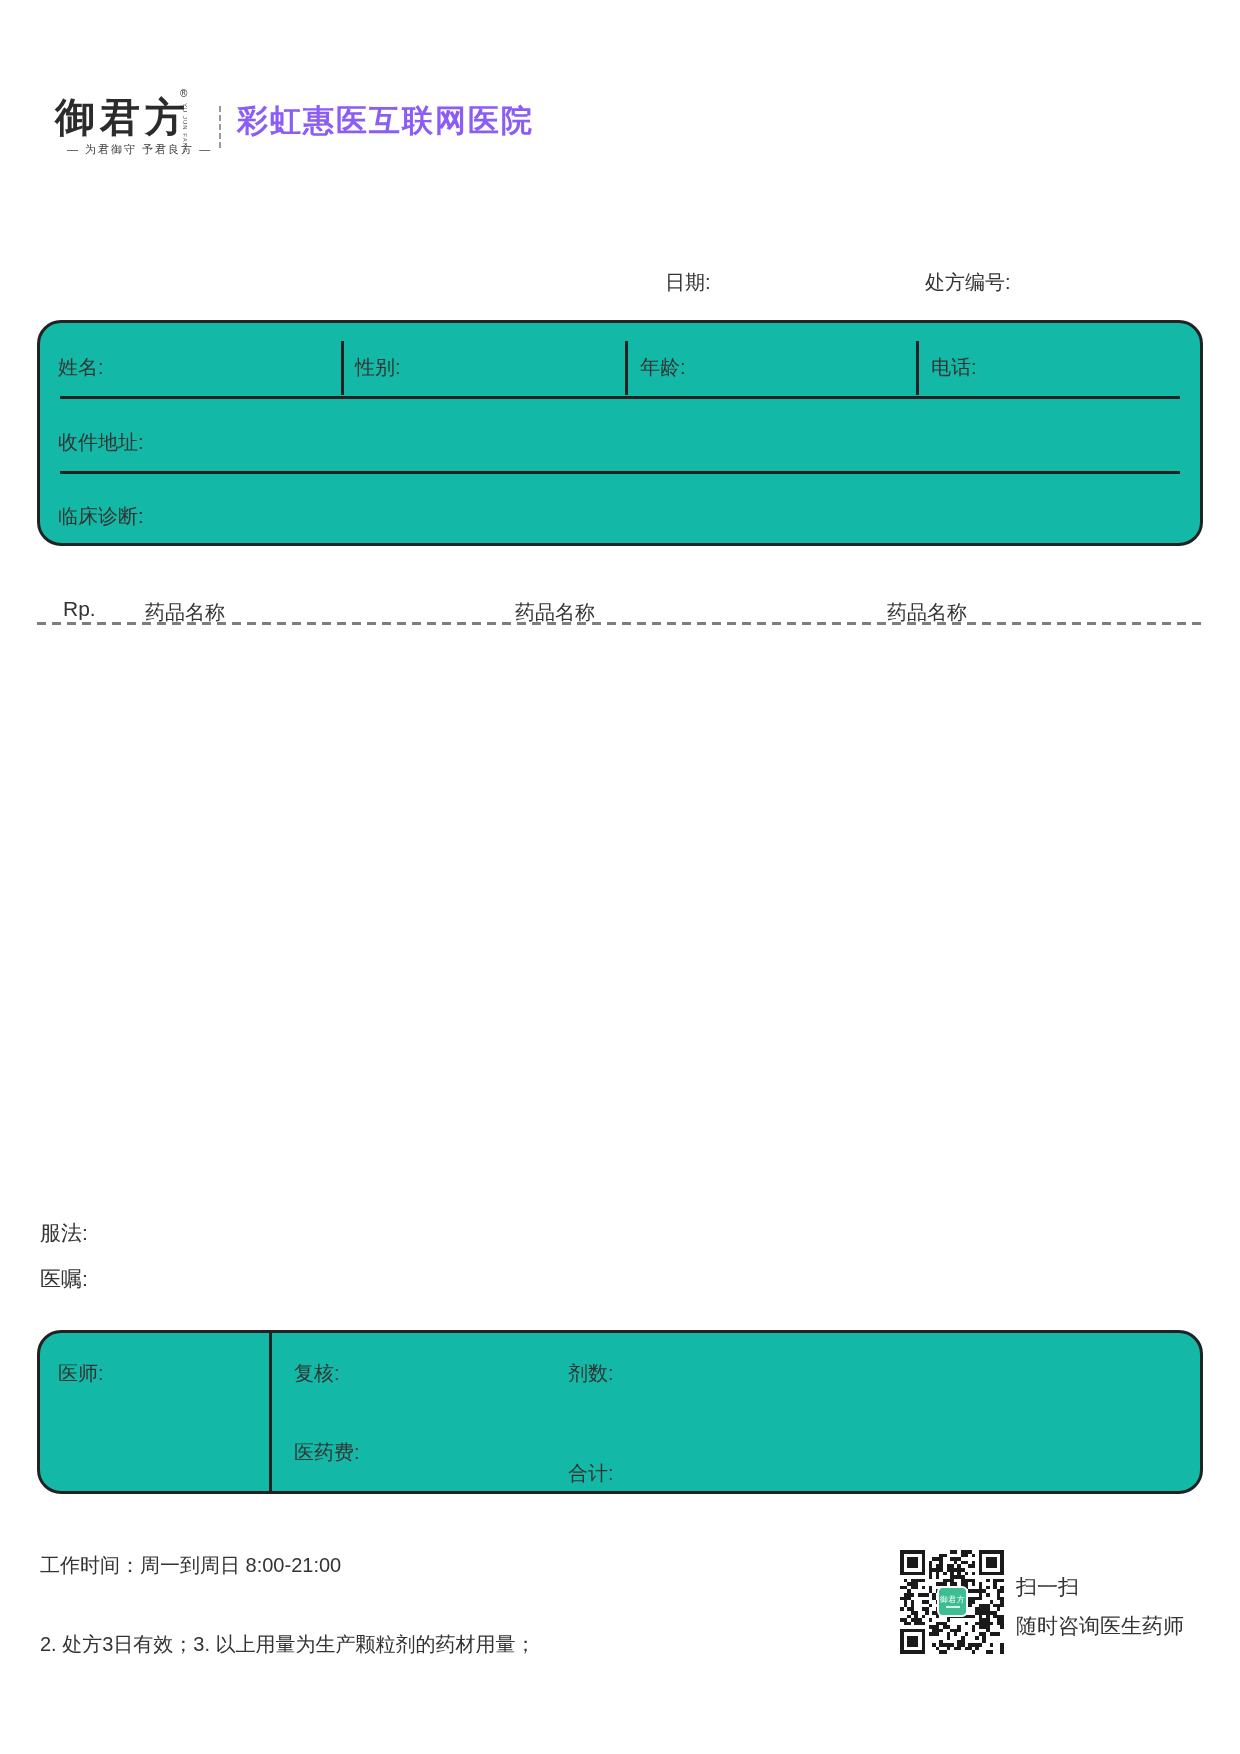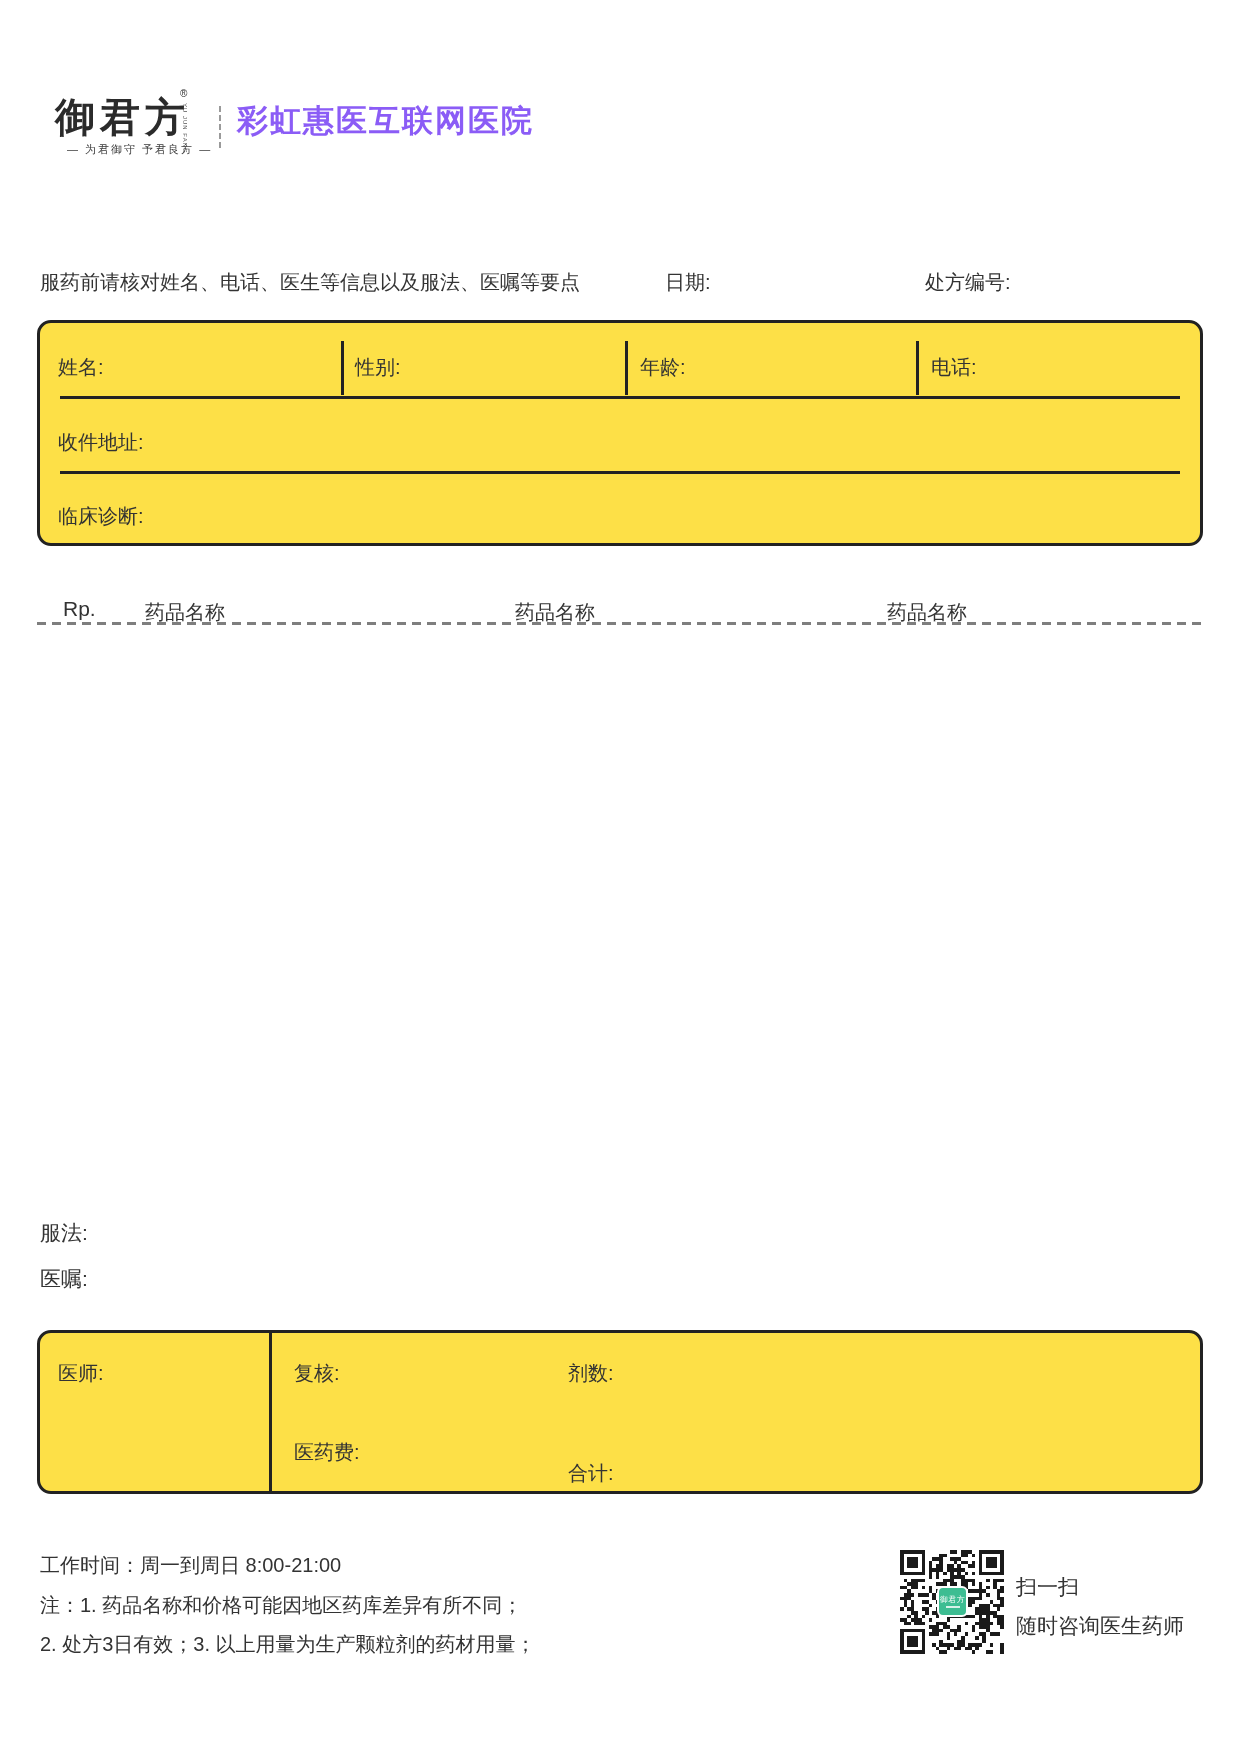--- a/index.html
+++ b/index.html
@@ -18,21 +18,21 @@
   .header-divider{left:219px;top:106px;width:0;height:42px;border-left:2px dashed #9a9a9a;}
   .hospital-title{left:237px;top:100px;font-size:31px;font-weight:800;
                   letter-spacing:2px;color:#8b5cf6;}
 
   
   .reminder{left:40px;top:269px;}
   .date-label{left:665px;top:269px;}
   .rx-no-label{left:925px;top:269px;}
 
   
-  .box{border:3px solid #222;border-radius:14px;background:#fde047;}
+  .box{border:3px solid #222;border-radius:24px;background:#14b8a6;}
   .patient-box{left:37px;top:320px;width:1160px;height:220px;}
   .vdiv{position:absolute;width:2.5px;background:#222;}
   .vdiv-1{left:301px;top:18px;height:54px;}
   .vdiv-2{left:585px;top:18px;height:54px;}
   .vdiv-3{left:876px;top:18px;height:54px;}
   .hline{position:absolute;left:20px;right:20px;height:3px;background:#222;}
   .hline-1{top:73px;}
   .hline-2{top:148px;}
   .name-label{left:18px;top:31px;}
   .gender-label{left:315px;top:31px;}
@@ -82,21 +82,20 @@
 
 <div class="page">
 
   <div class="abs brand-logo">御君方</div>
   <div class="abs reg-mark">®</div>
   <div class="abs brand-vert">YU JUN FANG</div>
   <div class="abs brand-tagline">— 为君御守  予君良方 —</div>
   <div class="abs header-divider"></div>
   <div class="abs hospital-title">彩虹惠医互联网医院</div>
 
-  <div class="abs lbl reminder">服药前请核对姓名、电话、医生等信息以及服法、医嘱等要点</div>
   <div class="abs lbl date-label">日期:</div>
   <div class="abs lbl rx-no-label">处方编号:</div>
 
   <div class="abs box patient-box">
     <div class="abs lbl name-label">姓名:</div>
     <div class="vdiv vdiv-1"></div>
     <div class="abs lbl gender-label">性别:</div>
     <div class="vdiv vdiv-2"></div>
     <div class="abs lbl age-label">年龄:</div>
     <div class="vdiv vdiv-3"></div>
@@ -119,21 +118,20 @@
   <div class="abs box sign-box">
     <div class="vdiv sign-vdiv"></div>
     <div class="abs lbl physician-label">医师:</div>
     <div class="abs lbl review-label">复核:</div>
     <div class="abs lbl doses-label">剂数:</div>
     <div class="abs lbl fee-label">医药费:</div>
     <div class="abs lbl total-label">合计:</div>
   </div>
 
   <div class="abs lbl working-hours">工作时间：周一到周日  8:00-21:00</div>
-  <div class="abs lbl note-1">注：1. 药品名称和价格可能因地区药库差异有所不同；</div>
   <div class="abs lbl note-2">2. 处方3日有效；3. 以上用量为生产颗粒剂的药材用量；</div>
 
   <div class="abs qr">
     <svg viewBox="0 0 29 29" shape-rendering="crispEdges">
         <path d="M0 0h1v1h-1zM1 0h1v1h-1zM2 0h1v1h-1zM3 0h1v1h-1zM4 0h1v1h-1zM5 0h1v1h-1zM6 0h1v1h-1zM14 0h1v1h-1zM15 0h1v1h-1zM17 0h1v1h-1zM18 0h1v1h-1zM19 0h1v1h-1zM22 0h1v1h-1zM23 0h1v1h-1zM24 0h1v1h-1zM25 0h1v1h-1zM26 0h1v1h-1zM27 0h1v1h-1zM28 0h1v1h-1zM0 1h1v1h-1zM6 1h1v1h-1zM11 1h1v1h-1zM12 1h1v1h-1zM17 1h1v1h-1zM18 1h1v1h-1zM20 1h1v1h-1zM22 1h1v1h-1zM28 1h1v1h-1zM0 2h1v1h-1zM2 2h1v1h-1zM3 2h1v1h-1zM4 2h1v1h-1zM6 2h1v1h-1zM9 2h1v1h-1zM10 2h1v1h-1zM11 2h1v1h-1zM14 2h1v1h-1zM15 2h1v1h-1zM16 2h1v1h-1zM22 2h1v1h-1zM24 2h1v1h-1zM25 2h1v1h-1zM26 2h1v1h-1zM28 2h1v1h-1zM0 3h1v1h-1zM2 3h1v1h-1zM3 3h1v1h-1zM4 3h1v1h-1zM6 3h1v1h-1zM8 3h1v1h-1zM11 3h1v1h-1zM15 3h1v1h-1zM17 3h1v1h-1zM18 3h1v1h-1zM20 3h1v1h-1zM22 3h1v1h-1zM24 3h1v1h-1zM25 3h1v1h-1zM26 3h1v1h-1zM28 3h1v1h-1zM0 4h1v1h-1zM2 4h1v1h-1zM3 4h1v1h-1zM4 4h1v1h-1zM6 4h1v1h-1zM8 4h1v1h-1zM10 4h1v1h-1zM11 4h1v1h-1zM13 4h1v1h-1zM14 4h1v1h-1zM16 4h1v1h-1zM19 4h1v1h-1zM20 4h1v1h-1zM22 4h1v1h-1zM24 4h1v1h-1zM25 4h1v1h-1zM26 4h1v1h-1zM28 4h1v1h-1zM0 5h1v1h-1zM6 5h1v1h-1zM8 5h1v1h-1zM9 5h1v1h-1zM10 5h1v1h-1zM11 5h1v1h-1zM13 5h1v1h-1zM14 5h1v1h-1zM15 5h1v1h-1zM16 5h1v1h-1zM17 5h1v1h-1zM22 5h1v1h-1zM28 5h1v1h-1zM0 6h1v1h-1zM1 6h1v1h-1zM2 6h1v1h-1zM3 6h1v1h-1zM4 6h1v1h-1zM5 6h1v1h-1zM6 6h1v1h-1zM8 6h1v1h-1zM10 6h1v1h-1zM12 6h1v1h-1zM14 6h1v1h-1zM16 6h1v1h-1zM18 6h1v1h-1zM20 6h1v1h-1zM22 6h1v1h-1zM23 6h1v1h-1zM24 6h1v1h-1zM25 6h1v1h-1zM26 6h1v1h-1zM27 6h1v1h-1zM28 6h1v1h-1zM8 7h1v1h-1zM10 7h1v1h-1zM14 7h1v1h-1zM15 7h1v1h-1zM16 7h1v1h-1zM17 7h1v1h-1zM1 8h1v1h-1zM3 8h1v1h-1zM4 8h1v1h-1zM5 8h1v1h-1zM6 8h1v1h-1zM12 8h1v1h-1zM13 8h1v1h-1zM14 8h1v1h-1zM17 8h1v1h-1zM18 8h1v1h-1zM19 8h1v1h-1zM20 8h1v1h-1zM24 8h1v1h-1zM26 8h1v1h-1zM27 8h1v1h-1zM28 8h1v1h-1zM2 9h1v1h-1zM3 9h1v1h-1zM4 9h1v1h-1zM10 9h1v1h-1zM11 9h1v1h-1zM12 9h1v1h-1zM14 9h1v1h-1zM15 9h1v1h-1zM17 9h1v1h-1zM18 9h1v1h-1zM20 9h1v1h-1zM22 9h1v1h-1zM26 9h1v1h-1zM0 10h1v1h-1zM1 10h1v1h-1zM3 10h1v1h-1zM4 10h1v1h-1zM6 10h1v1h-1zM8 10h1v1h-1zM14 10h1v1h-1zM15 10h1v1h-1zM16 10h1v1h-1zM17 10h1v1h-1zM18 10h1v1h-1zM22 10h1v1h-1zM24 10h1v1h-1zM26 10h1v1h-1zM28 10h1v1h-1zM2 11h1v1h-1zM8 11h1v1h-1zM10 11h1v1h-1zM11 11h1v1h-1zM12 11h1v1h-1zM13 11h1v1h-1zM19 11h1v1h-1zM20 11h1v1h-1zM21 11h1v1h-1zM22 11h1v1h-1zM23 11h1v1h-1zM27 11h1v1h-1zM28 11h1v1h-1zM1 12h1v1h-1zM2 12h1v1h-1zM3 12h1v1h-1zM5 12h1v1h-1zM6 12h1v1h-1zM7 12h1v1h-1zM9 12h1v1h-1zM12 12h1v1h-1zM18 12h1v1h-1zM22 12h1v1h-1zM24 12h1v1h-1zM27 12h1v1h-1zM0 13h1v1h-1zM1 13h1v1h-1zM2 13h1v1h-1zM9 13h1v1h-1zM13 13h1v1h-1zM17 13h1v1h-1zM19 13h1v1h-1zM20 13h1v1h-1zM21 13h1v1h-1zM22 13h1v1h-1zM27 13h1v1h-1zM28 13h1v1h-1zM1 14h1v1h-1zM3 14h1v1h-1zM6 14h1v1h-1zM7 14h1v1h-1zM10 14h1v1h-1zM11 14h1v1h-1zM12 14h1v1h-1zM13 14h1v1h-1zM14 14h1v1h-1zM19 14h1v1h-1zM20 14h1v1h-1zM25 14h1v1h-1zM28 14h1v1h-1zM1 15h1v1h-1zM3 15h1v1h-1zM8 15h1v1h-1zM11 15h1v1h-1zM12 15h1v1h-1zM13 15h1v1h-1zM14 15h1v1h-1zM15 15h1v1h-1zM19 15h1v1h-1zM22 15h1v1h-1zM23 15h1v1h-1zM24 15h1v1h-1zM26 15h1v1h-1zM27 15h1v1h-1zM28 15h1v1h-1zM0 16h1v1h-1zM2 16h1v1h-1zM3 16h1v1h-1zM6 16h1v1h-1zM7 16h1v1h-1zM10 16h1v1h-1zM12 16h1v1h-1zM13 16h1v1h-1zM14 16h1v1h-1zM15 16h1v1h-1zM17 16h1v1h-1zM21 16h1v1h-1zM22 16h1v1h-1zM23 16h1v1h-1zM24 16h1v1h-1zM27 16h1v1h-1zM3 17h1v1h-1zM4 17h1v1h-1zM7 17h1v1h-1zM9 17h1v1h-1zM10 17h1v1h-1zM13 17h1v1h-1zM14 17h1v1h-1zM15 17h1v1h-1zM21 17h1v1h-1zM22 17h1v1h-1zM23 17h1v1h-1zM24 17h1v1h-1zM25 17h1v1h-1zM26 17h1v1h-1zM2 18h1v1h-1zM4 18h1v1h-1zM6 18h1v1h-1zM10 18h1v1h-1zM13 18h1v1h-1zM14 18h1v1h-1zM15 18h1v1h-1zM16 18h1v1h-1zM17 18h1v1h-1zM18 18h1v1h-1zM19 18h1v1h-1zM20 18h1v1h-1zM22 18h1v1h-1zM24 18h1v1h-1zM26 18h1v1h-1zM27 18h1v1h-1zM28 18h1v1h-1zM0 19h1v1h-1zM1 19h1v1h-1zM3 19h1v1h-1zM4 19h1v1h-1zM5 19h1v1h-1zM8 19h1v1h-1zM13 19h1v1h-1zM22 19h1v1h-1zM23 19h1v1h-1zM24 19h1v1h-1zM27 19h1v1h-1zM28 19h1v1h-1zM1 20h1v1h-1zM2 20h1v1h-1zM4 20h1v1h-1zM5 20h1v1h-1zM6 20h1v1h-1zM10 20h1v1h-1zM11 20h1v1h-1zM12 20h1v1h-1zM18 20h1v1h-1zM21 20h1v1h-1zM22 20h1v1h-1zM23 20h1v1h-1zM24 20h1v1h-1zM25 20h1v1h-1zM27 20h1v1h-1zM28 20h1v1h-1zM8 21h1v1h-1zM9 21h1v1h-1zM10 21h1v1h-1zM12 21h1v1h-1zM13 21h1v1h-1zM16 21h1v1h-1zM20 21h1v1h-1zM22 21h1v1h-1zM23 21h1v1h-1zM24 21h1v1h-1zM28 21h1v1h-1zM0 22h1v1h-1zM1 22h1v1h-1zM2 22h1v1h-1zM3 22h1v1h-1zM4 22h1v1h-1zM5 22h1v1h-1zM6 22h1v1h-1zM9 22h1v1h-1zM10 22h1v1h-1zM11 22h1v1h-1zM14 22h1v1h-1zM15 22h1v1h-1zM16 22h1v1h-1zM20 22h1v1h-1zM24 22h1v1h-1zM0 23h1v1h-1zM6 23h1v1h-1zM8 23h1v1h-1zM9 23h1v1h-1zM10 23h1v1h-1zM13 23h1v1h-1zM15 23h1v1h-1zM18 23h1v1h-1zM22 23h1v1h-1zM23 23h1v1h-1zM25 23h1v1h-1zM26 23h1v1h-1zM27 23h1v1h-1zM0 24h1v1h-1zM2 24h1v1h-1zM3 24h1v1h-1zM4 24h1v1h-1zM6 24h1v1h-1zM13 24h1v1h-1zM17 24h1v1h-1zM21 24h1v1h-1zM23 24h1v1h-1zM0 25h1v1h-1zM2 25h1v1h-1zM3 25h1v1h-1zM4 25h1v1h-1zM6 25h1v1h-1zM11 25h1v1h-1zM16 25h1v1h-1zM17 25h1v1h-1zM23 25h1v1h-1zM0 26h1v1h-1zM2 26h1v1h-1zM3 26h1v1h-1zM4 26h1v1h-1zM6 26h1v1h-1zM9 26h1v1h-1zM11 26h1v1h-1zM12 26h1v1h-1zM13 26h1v1h-1zM14 26h1v1h-1zM16 26h1v1h-1zM17 26h1v1h-1zM19 26h1v1h-1zM20 26h1v1h-1zM21 26h1v1h-1zM22 26h1v1h-1zM25 26h1v1h-1zM28 26h1v1h-1zM0 27h1v1h-1zM6 27h1v1h-1zM10 27h1v1h-1zM13 27h1v1h-1zM15 27h1v1h-1zM16 27h1v1h-1zM18 27h1v1h-1zM19 27h1v1h-1zM21 27h1v1h-1zM28 27h1v1h-1zM0 28h1v1h-1zM1 28h1v1h-1zM2 28h1v1h-1zM3 28h1v1h-1zM4 28h1v1h-1zM5 28h1v1h-1zM6 28h1v1h-1zM11 28h1v1h-1zM12 28h1v1h-1zM20 28h1v1h-1zM24 28h1v1h-1zM25 28h1v1h-1zM28 28h1v1h-1z" fill="#1a1a1a"></path>
       </svg>
     <div class="qr-logo">
       <div class="t">御君方</div>
       <div class="u"></div>
     </div>

